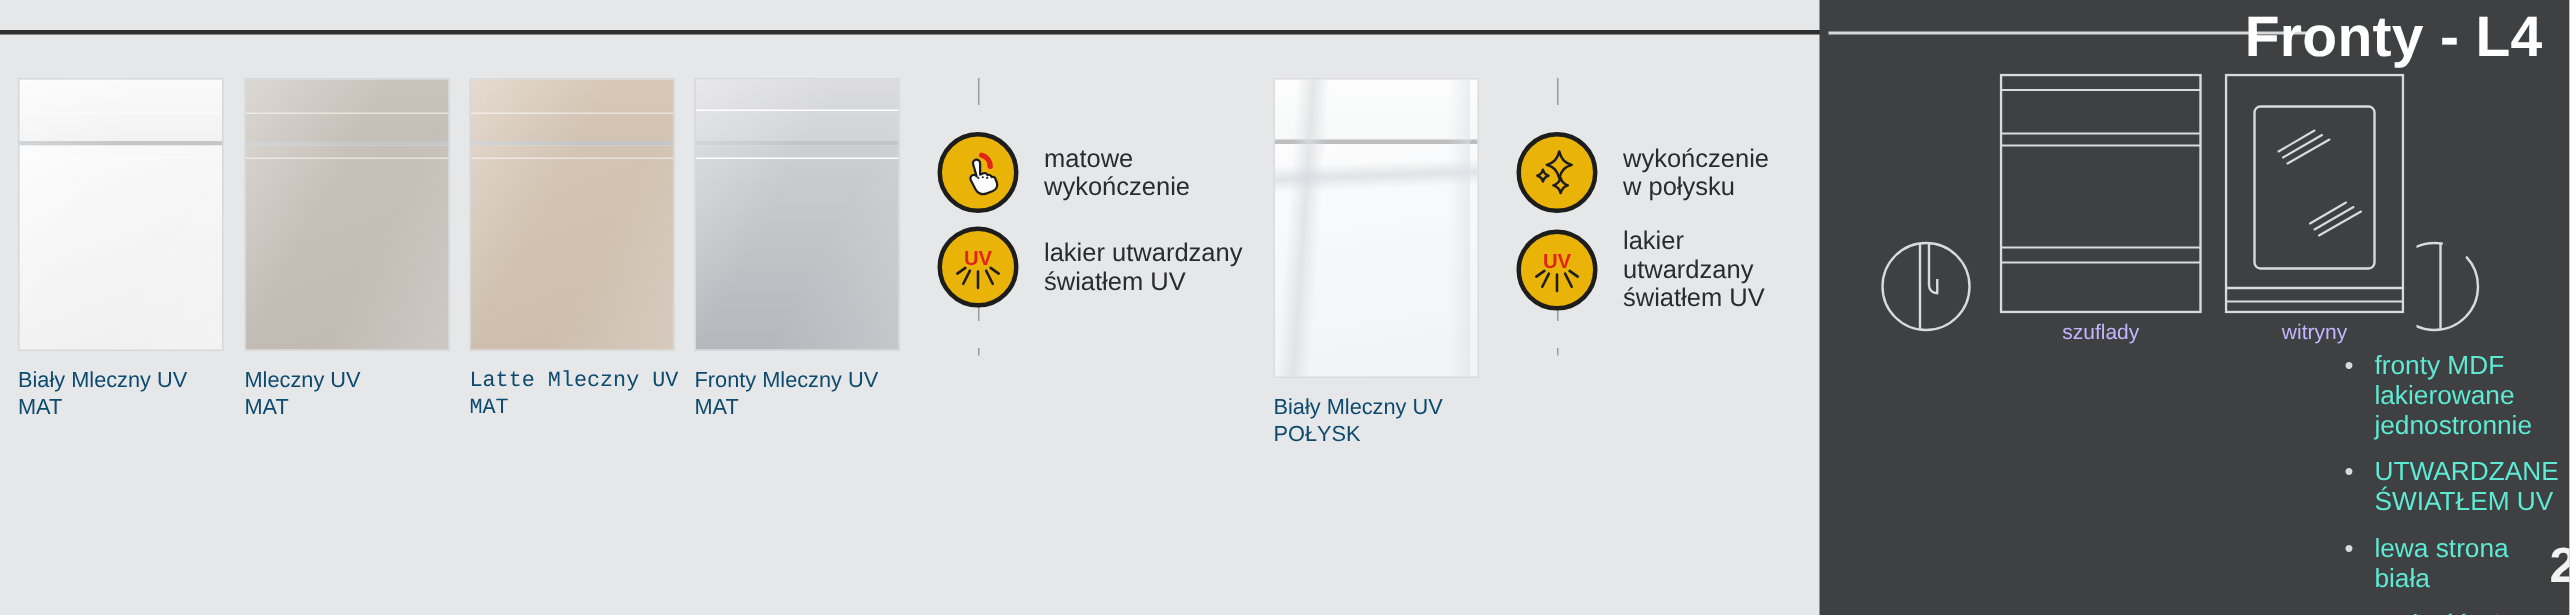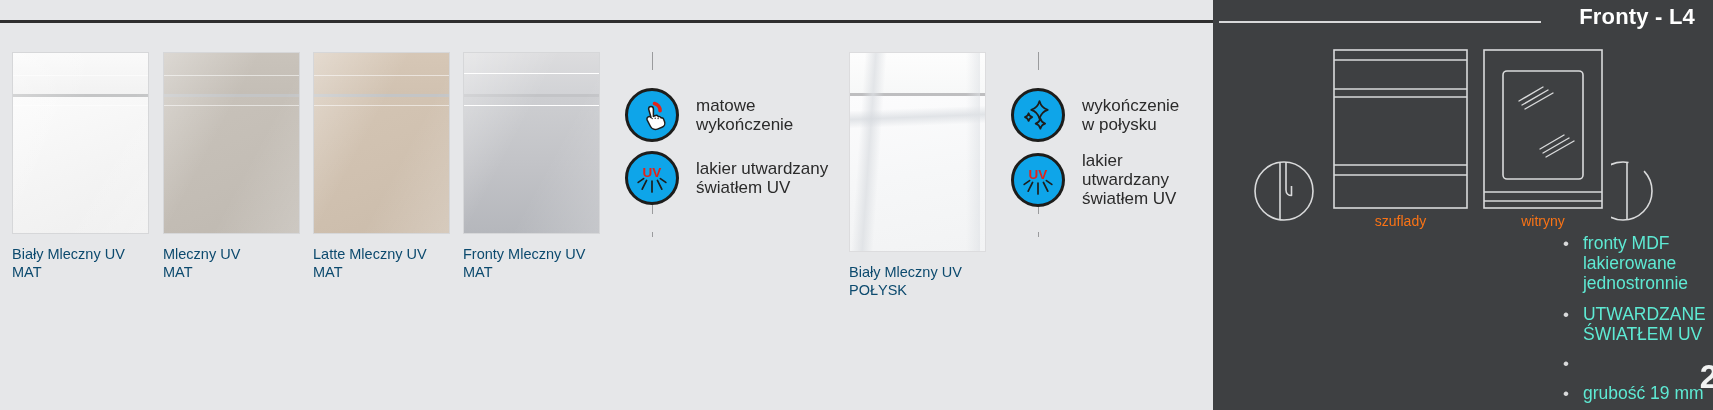--- a/index.html
+++ b/index.html
@@ -79,41 +79,41 @@
   
   .v-dash {
     position: absolute; width: 1px;
     background: repeating-linear-gradient(180deg,#9a9b9d 0 18px, rgba(0,0,0,0) 18px 36px);
   }
 
   
   .feature { position: absolute; display: flex; align-items: center; gap: 17px; }
   .f-icon {
     width: 54px; height: 54px; border-radius: 50%;
-    background: #0ea5e9; border: 3.5px solid #1d1d1b;
+    background: #eab308; border: 3.5px solid #1d1d1b;
     display: flex; align-items: center; justify-content: center;
     flex: 0 0 auto;
   }
   .f-text { font-size: 17px; line-height: 19px; color: #2b2b2b; white-space: pre-line; }
 
   
   .dark-panel {
     position: absolute; left: 1213px; top: 0; width: 500px; height: 410px;
     background: #3e4042;
   }
   .dark-rule { position: absolute; left: 6px; top: 21px; width: 322px; height: 2px; background: #d8d9da; }
   .panel-title {
     position: absolute; right: 18px; top: 4px;
-    font-size: 22px; font-weight: bold; color: #ffffff; letter-spacing: .2px;
+    font-size: 38px; font-weight: bold; color: #ffffff; letter-spacing: .2px;
   }
 
   .type-icons { position: absolute; left: 40px; top: 50px; width: 460px; height: 175px; }
   .type-item { position: absolute; }
   .type-caption {
-    position: absolute; font-size: 14px; color: #f97316; text-align: center; width: 100%;
+    position: absolute; font-size: 14px; color: #c4b5fd; text-align: center; width: 100%;
   }
 
   .bullets { position: absolute; left: 350px; top: 233px; }
   .bullet-row { display: flex; align-items: baseline; gap: 14px; margin-bottom: 11px; }
   .bullet-dot { color: #d9dadb; font-size: 17px; line-height: 1; width: 6px; }
   .bullet-text { font-size: 17.5px; line-height: 20px; color: #5eead4; }
 
   .page-no {
     position: absolute; right: -4px; bottom: 14px;
     font-size: 33px; font-weight: bold; color: #f2f3f3; letter-spacing: -1px;
@@ -145,21 +145,21 @@
         <div class="top-panel"></div>
         <div class="hair-line" style="top:22px;"></div>
         <div class="gap-line"></div>
         <div class="body"></div>
         <div class="hair-line" style="top:52px;"></div>
         <div class="sheen"></div>
       </div>
       <div class="door-label"><span>Mleczny UV</span><br><span>MAT</span></div>
     </div>
 
-    <div class="swatch-group" style="left:313px;">
+    <div class="swatch-group" style="left:313px;font-family:Liberation Mono, monospace;">
       <div class="door d-latte">
         <div class="top-panel"></div>
         <div class="hair-line" style="top:22px;"></div>
         <div class="gap-line"></div>
         <div class="body"></div>
         <div class="hair-line" style="top:52px;"></div>
         <div class="sheen"></div>
       </div>
       <div class="door-label"><span>Latte Mleczny UV</span><br><span>MAT</span></div>
     </div>
@@ -320,20 +320,21 @@
       <div class="bullet-row">
         <span class="bullet-dot">•</span>
         <span class="bullet-text">fronty MDF lakierowane jednostronnie</span>
       </div>
       <div class="bullet-row">
         <span class="bullet-dot">•</span>
         <span class="bullet-text">UTWARDZANE ŚWIATŁEM UV</span>
       </div>
       <div class="bullet-row">
         <span class="bullet-dot">•</span>
+        <span class="bullet-text">lewa strona biała</span>
       </div>
       <div class="bullet-row">
         <span class="bullet-dot">•</span>
         <span class="bullet-text">grubość 19 mm</span>
       </div>
 
     </div>
 
     <div class="page-no">2</div>
 

